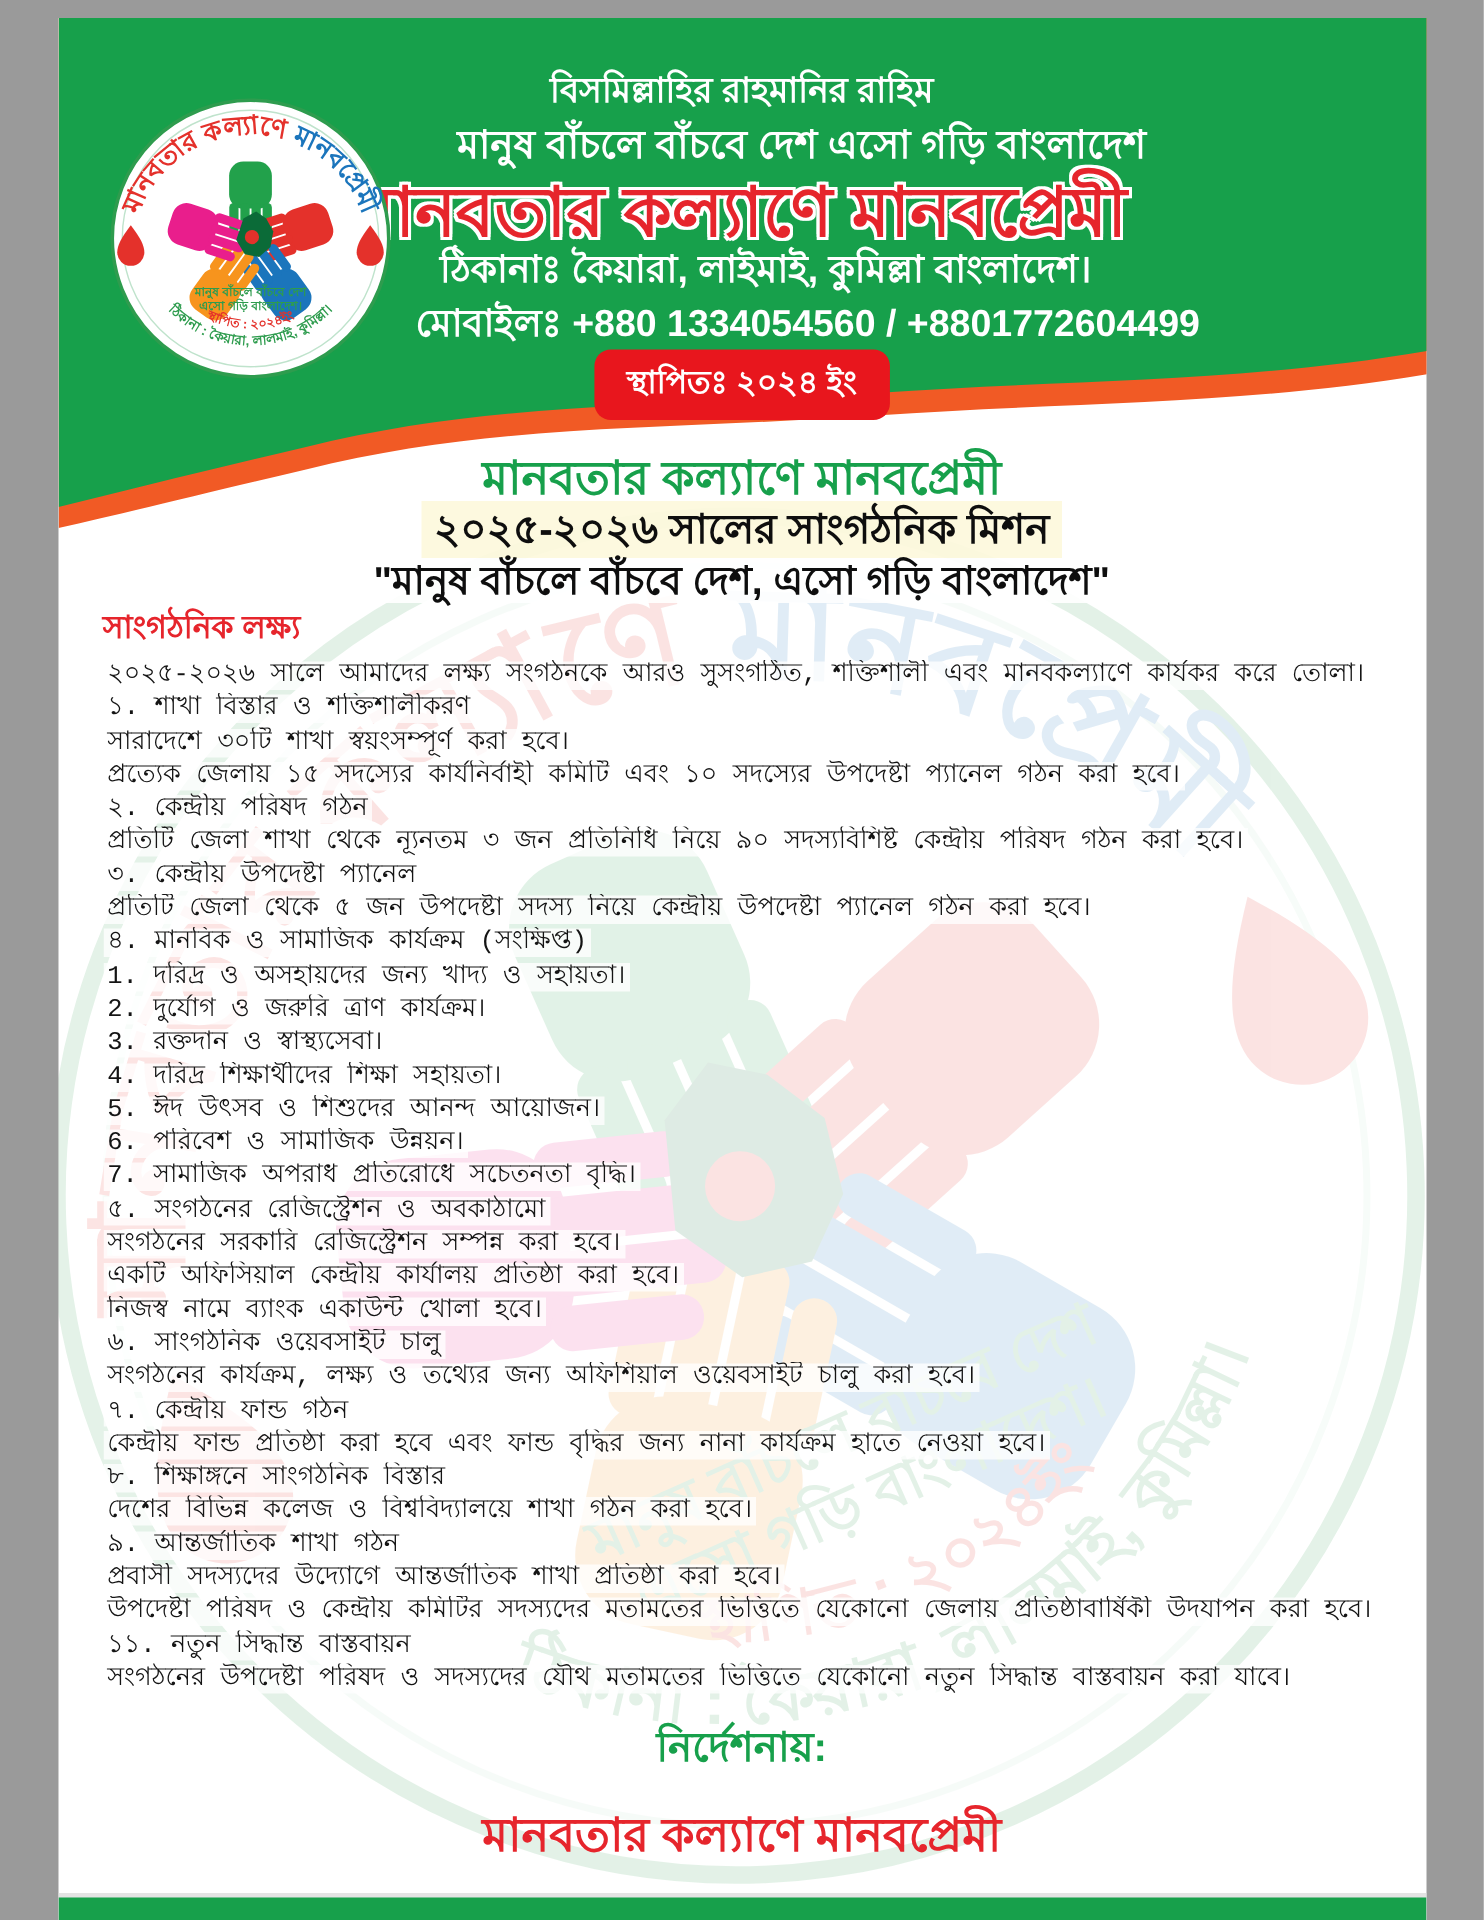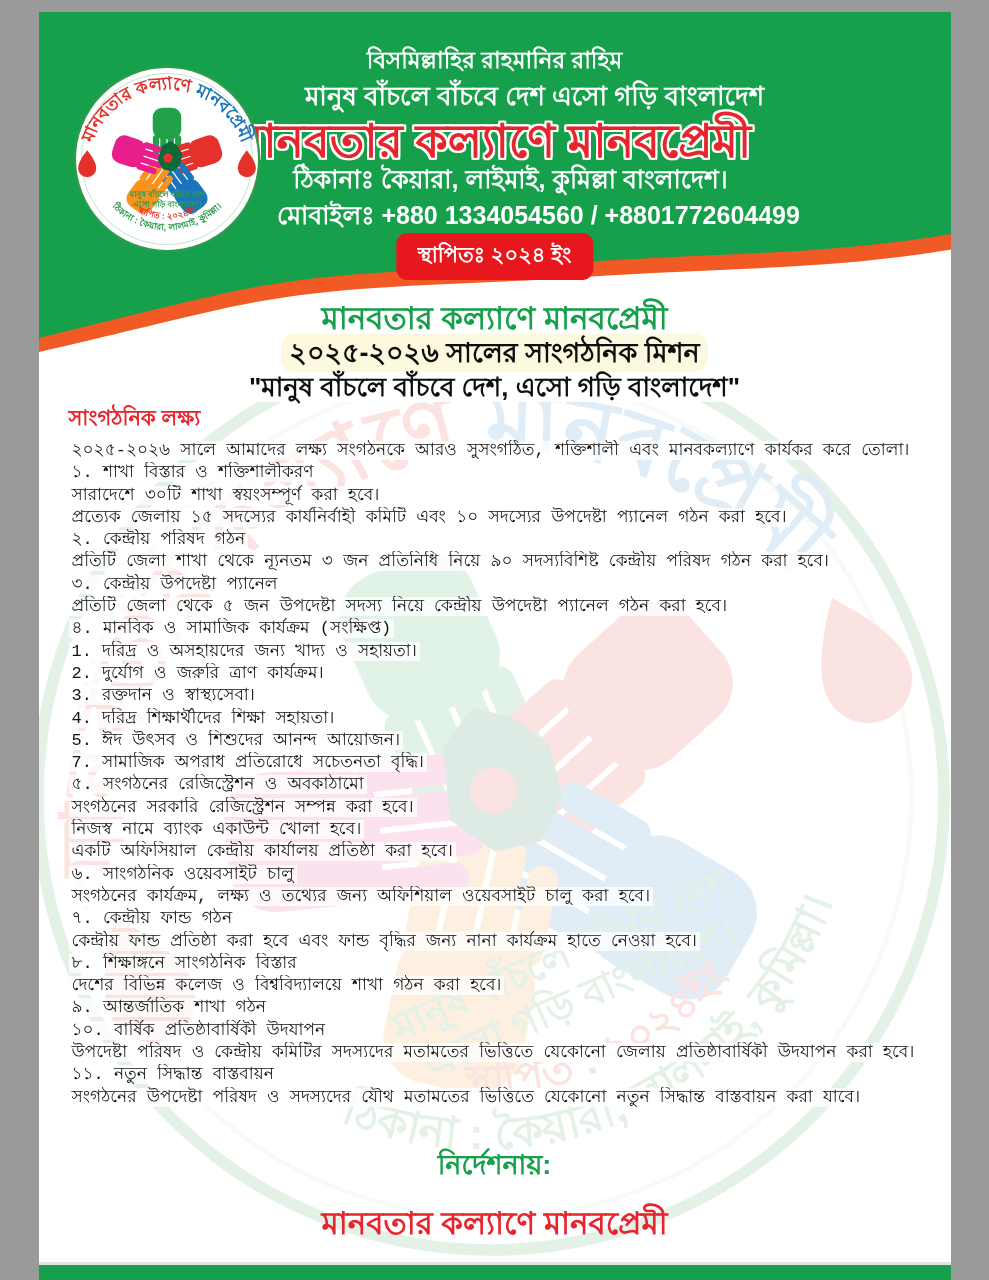--- a/index.html
+++ b/index.html
@@ -21,21 +21,21 @@
          background:var(--badge-red);color:#fff;font-size:21px;font-weight:bold;
          padding:6px 22px;border-radius:11px;white-space:nowrap;z-index:3;}
   
   .watermark{position:absolute;left:-15px;top:318px;width:934px;height:934px;
              opacity:.13;transform:rotate(-24deg);z-index:0;pointer-events:none;}
   
   .content{position:absolute;top:282px;left:0;width:100%;z-index:2;}
   .t-main{height:38px;text-align:center;font-size:31px;font-weight:bold;color:var(--green);
     text-shadow:-1px -1px 0 #fff,1px -1px 0 #fff,-1px 1px 0 #fff,1px 1px 0 #fff;}
   .t-sub{height:35px;text-align:center;font-size:27px;font-weight:bold;color:#0e0e0e;}
-  .t-sub .hl{background:rgba(253,248,220,.92);padding:4px 8px;border-radius:13px;}
+  .t-sub .hl{background:rgba(253,248,220,.92);padding:4px 8px;}
   .t-quote{height:34px;text-align:center;font-size:26px;font-weight:bold;color:#0e0e0e;}
   .t-quote .hl{background:rgba(255,255,255,.9);padding:0 8px;}
   .section-label{margin:1px 0 3px 30px;font-size:21px;font-weight:bold;color:var(--red);}
   .body-lines{margin:0 24px 0 30px;font-size:17px;color:#141414;}
   .body-line{height:22.3px;line-height:22.3px;white-space:nowrap;overflow:hidden;font-family:Liberation Mono, monospace;}
   .body-line .hl{background:rgba(255,255,255,.78);padding:0 3px;}
   
   .footer{position:absolute;top:1132px;left:0;width:100%;text-align:center;z-index:2;}
   .f-directed{font-size:27px;font-weight:bold;color:var(--green);margin-bottom:10px;}
   .f-org{font-size:31px;font-weight:bold;color:var(--red);margin-bottom:8px;}
@@ -132,33 +132,34 @@
         <div class="body-line"><span class="hl">২. কেন্দ্রীয় পরিষদ গঠন</span></div>
         <div class="body-line"><span class="hl">প্রতিটি জেলা শাখা থেকে ন্যূনতম ৩ জন প্রতিনিধি নিয়ে ৯০ সদস্যবিশিষ্ট কেন্দ্রীয় পরিষদ গঠন করা হবে।</span></div>
         <div class="body-line"><span class="hl">৩. কেন্দ্রীয় উপদেষ্টা প্যানেল</span></div>
         <div class="body-line"><span class="hl">প্রতিটি জেলা থেকে ৫ জন উপদেষ্টা সদস্য নিয়ে কেন্দ্রীয় উপদেষ্টা প্যানেল গঠন করা হবে।</span></div>
         <div class="body-line"><span class="hl">৪. মানবিক ও সামাজিক কার্যক্রম (সংক্ষিপ্ত)</span></div>
         <div class="body-line"><span class="hl">1. দরিদ্র ও অসহায়দের জন্য খাদ্য ও সহায়তা।</span></div>
         <div class="body-line"><span class="hl">2. দুর্যোগ ও জরুরি ত্রাণ কার্যক্রম।</span></div>
         <div class="body-line"><span class="hl">3. রক্তদান ও স্বাস্থ্যসেবা।</span></div>
         <div class="body-line"><span class="hl">4. দরিদ্র শিক্ষার্থীদের শিক্ষা সহায়তা।</span></div>
         <div class="body-line"><span class="hl">5. ঈদ উৎসব ও শিশুদের আনন্দ আয়োজন।</span></div>
+        <div class="body-line"><span class="hl">6. পরিবেশ ও সামাজিক উন্নয়ন।</span></div>
         <div class="body-line"><span class="hl">7. সামাজিক অপরাধ প্রতিরোধে সচেতনতা বৃদ্ধি।</span></div>
         <div class="body-line"><span class="hl">৫. সংগঠনের রেজিস্ট্রেশন ও অবকাঠামো</span></div>
         <div class="body-line"><span class="hl">সংগঠনের সরকারি রেজিস্ট্রেশন সম্পন্ন করা হবে।</span></div>
+        <div class="body-line"><span class="hl">একটি অফিসিয়াল কেন্দ্রীয় কার্যালয় প্রতিষ্ঠা করা হবে।</span></div>
         <div class="body-line"><span class="hl">নিজস্ব নামে ব্যাংক একাউন্ট খোলা হবে।</span></div>
-        <div class="body-line"><span class="hl">একটি অফিসিয়াল কেন্দ্রীয় কার্যালয় প্রতিষ্ঠা করা হবে।</span></div>
         <div class="body-line"><span class="hl">৬. সাংগঠনিক ওয়েবসাইট চালু</span></div>
         <div class="body-line"><span class="hl">সংগঠনের কার্যক্রম, লক্ষ্য ও তথ্যের জন্য অফিশিয়াল ওয়েবসাইট চালু করা হবে।</span></div>
         <div class="body-line"><span class="hl">৭. কেন্দ্রীয় ফান্ড গঠন</span></div>
         <div class="body-line"><span class="hl">কেন্দ্রীয় ফান্ড প্রতিষ্ঠা করা হবে এবং ফান্ড বৃদ্ধির জন্য নানা কার্যক্রম হাতে নেওয়া হবে।</span></div>
         <div class="body-line"><span class="hl">৮. শিক্ষাঙ্গনে সাংগঠনিক বিস্তার</span></div>
         <div class="body-line"><span class="hl">দেশের বিভিন্ন কলেজ ও বিশ্ববিদ্যালয়ে শাখা গঠন করা হবে।</span></div>
         <div class="body-line"><span class="hl">৯. আন্তর্জাতিক শাখা গঠন</span></div>
-        <div class="body-line"><span class="hl">১০. বার্ষিক প্রতিষ্ঠাবার্ষিকী উদযাপন</span></div>
+        <div class="body-line"><span class="hl">প্রবাসী সদস্যদের উদ্যোগে আন্তর্জাতিক শাখা প্রতিষ্ঠা করা হবে।</span></div>
         <div class="body-line"><span class="hl">উপদেষ্টা পরিষদ ও কেন্দ্রীয় কমিটির সদস্যদের মতামতের ভিত্তিতে যেকোনো জেলায় প্রতিষ্ঠাবার্ষিকী উদযাপন করা হবে।</span></div>
         <div class="body-line"><span class="hl">১১. নতুন সিদ্ধান্ত বাস্তবায়ন</span></div>
         <div class="body-line"><span class="hl">সংগঠনের উপদেষ্টা পরিষদ ও সদস্যদের যৌথ মতামতের ভিত্তিতে যেকোনো নতুন সিদ্ধান্ত বাস্তবায়ন করা যাবে।</span></div>
       </div>
   </div>
 
   <div class="footer">
     <div class="f-directed">নির্দেশনায়:</div>
     <div class="f-org">মানবতার কল্যাণে মানবপ্রেমী</div>
     <div class="f-tagline">"একটি অরাজনৈতিক স্বেচ্ছাসেবী সংগঠন"</div>

